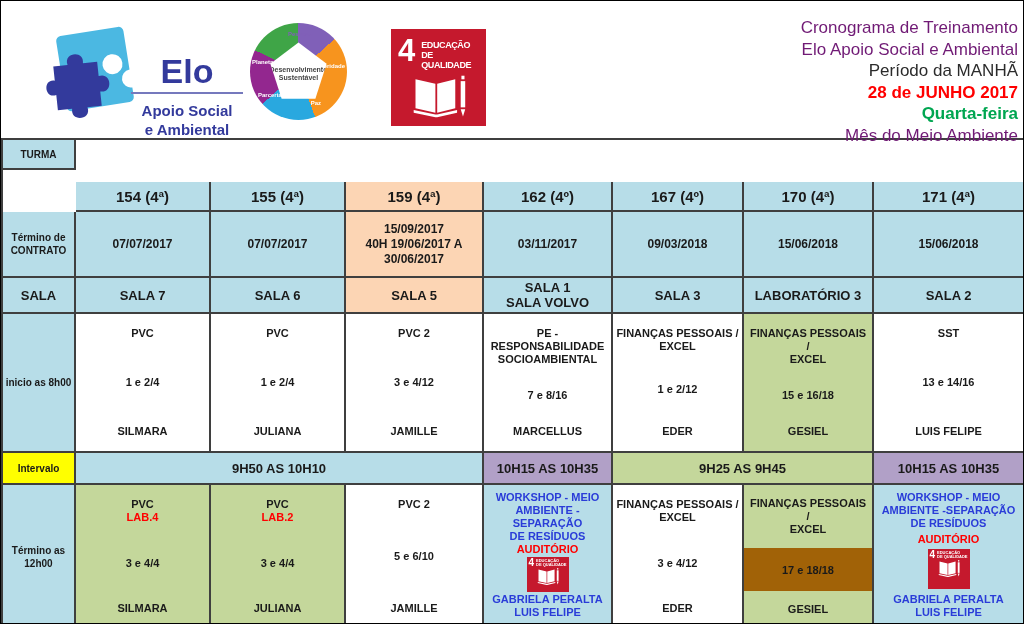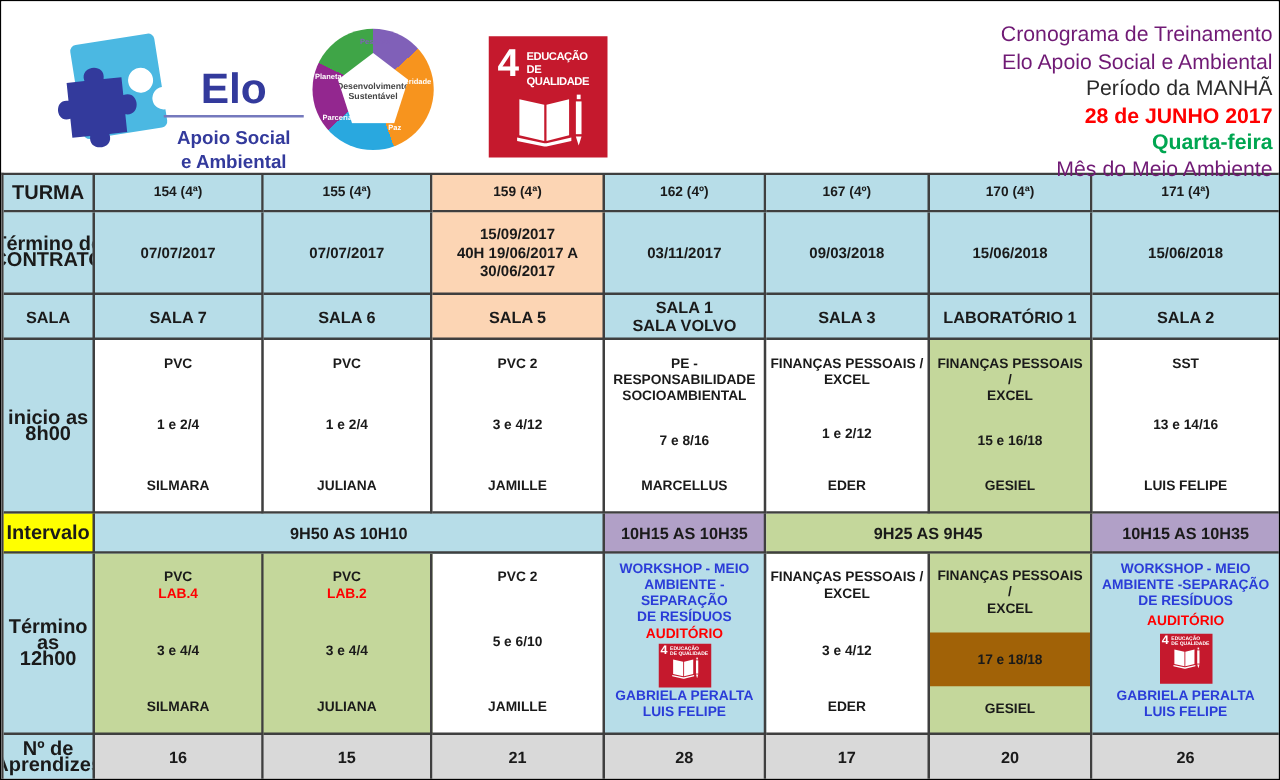--- a/index.html
+++ b/index.html
@@ -57,22 +57,22 @@
   .r-morning .cell{height:139px;}
   .r-intervalo .cell{height:32px;}
   .r-afternoon .cell{height:145px;}
   .r-aprendizes .cell{height:37px;}
   .bg-blue{background:#b7dde8;}
   .bg-peach{background:#fcd5b4;}
   .bg-green{background:#c4d79b;}
   .bg-purple{background:#b1a0c7;}
   .bg-yellow{background:#ffff00;}
   .bg-gray{background:#d9d9d9;}
-  .lbl{font-size:16px;line-height:13px;}
-  .turma-val{font-size:11px;}
+  .lbl{font-size:10px;line-height:13px;}
+  .turma-val{font-size:15px;margin-top:42px;}
   .date-val{font-size:12px;line-height:15px;}
   .sala-val{font-size:13px;line-height:15px;}
   .time-val{font-size:13px;}
   .num-val{font-size:13px;}
   .sched{justify-content:space-between;padding:13px 3px;font-size:11px;line-height:13px;}
   .sched .room-red{color:#ff0000;}
   .ws{padding:6px 2px 9px;font-size:11px;line-height:13px;justify-content:space-between;}
   .blue-b{color:#2a3cd8;}
   .red-b{color:#ff0000;}
   .cell-170a{padding:0;justify-content:space-between;}
@@ -178,21 +178,21 @@
     </div>
 
     <div class="trow r-sala">
       <div class="cell c0 bg-blue sala-val">SALA</div>
       <div class="cell c1 bg-blue sala-val">SALA 7</div>
       <div class="cell c2 bg-blue sala-val">SALA 6</div>
       <div class="cell c3 bg-peach sala-val">SALA 5</div>
       <div class="cell c4 bg-blue sala-val preline">SALA 1
 SALA VOLVO</div>
       <div class="cell c5 bg-blue sala-val">SALA 3</div>
-      <div class="cell c6 bg-blue sala-val">LABORATÓRIO 1</div>
+      <div class="cell c6 bg-blue sala-val">LABORATÓRIO 3</div>
       <div class="cell c7 bg-blue sala-val">SALA 2</div>
     </div>
 
     <div class="trow r-morning">
       <div class="cell c0 bg-blue lbl">inicio as 8h00</div>
       <div class="cell c1 sched">
         <div class="preline">PVC</div>
         <div>1 e 2/4</div>
         <div>SILMARA</div>
       </div>

